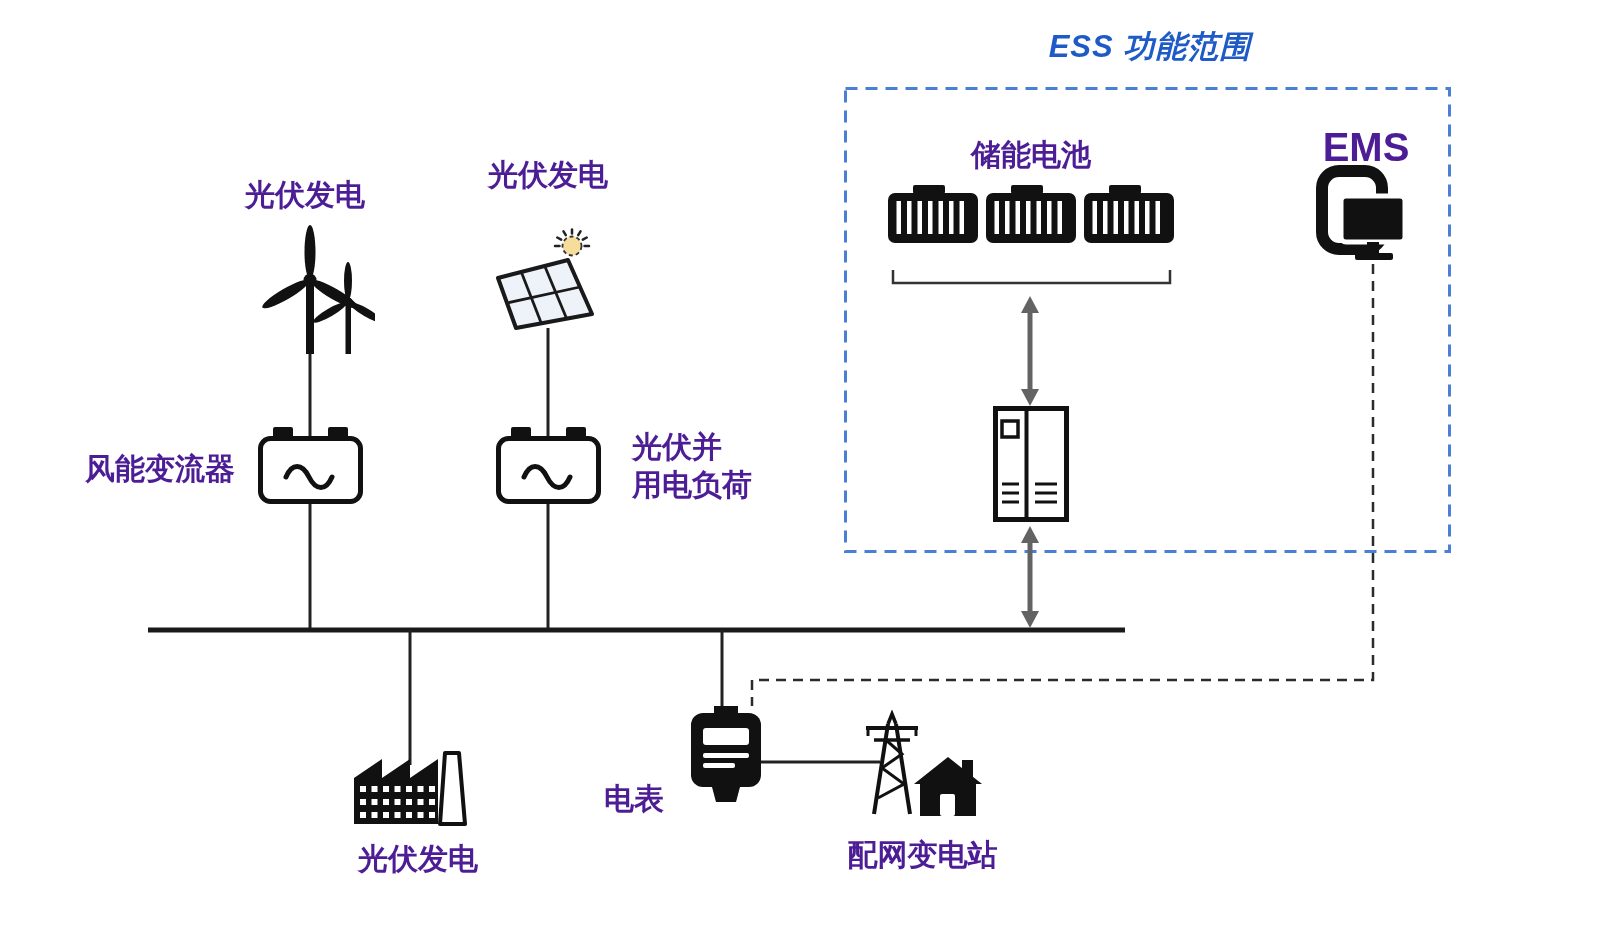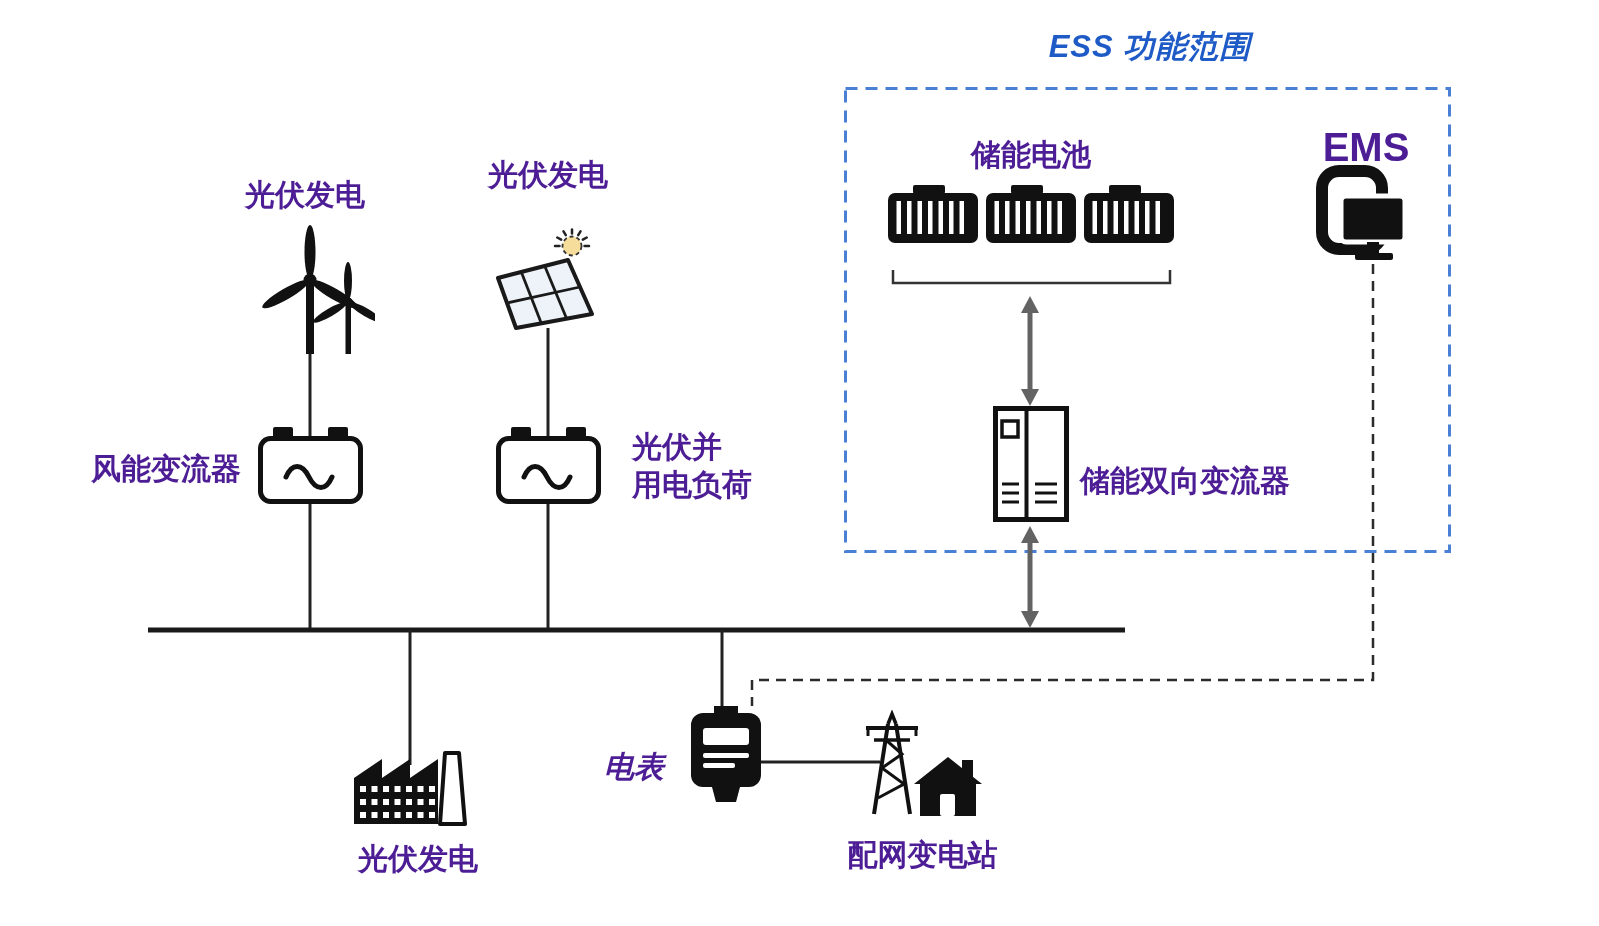--- a/index.html
+++ b/index.html
@@ -5,21 +5,21 @@
   html,body{margin:0;padding:0;background:#ffffff;}
   #canvas{
     position:relative;width:1599px;height:926px;background:#ffffff;overflow:hidden;
     font-family:"Liberation Sans","DejaVu Sans",sans-serif;color:#111;
   }
   .label{
     position:absolute;font-weight:700;color:#4c1d95;font-size:30px;line-height:1.25;
     white-space:pre-line;
   }
   .label.center{text-align:center;}
-  .label.right{text-align:center;}
+  .label.right{text-align:left;}
   #ess-title{color:#1e5bc6;font-size:31px;letter-spacing:1px;font-style:italic;}
   .icon{position:absolute;}
   svg{display:block;}
   #line-layer{position:absolute;left:0;top:0;}
 </style>
 </head>
 <body>
 
 <div id="canvas">
 
@@ -66,23 +66,22 @@
 
   <div class="label right" style="left:85px;top:450px;width:162px;">风能变流器</div>
 
   <div class="label" style="left:632px;top:428px;width:150px;">光伏并
 用电负荷</div>
 
   <div class="label center" style="left:955px;top:136px;width:152px;">储能电池</div>
 
   <div class="label center" style="left:1316px;top:122px;width:100px;font-size:40px;">EMS</div>
 
-  <div class="label" style="left:1080px;top:462px;width:250px;">储能双向变流器</div>
-
-  <div class="label" style="left:604px;top:748px;width:80px;font-style:italic;">电表</div>
+
+  <div class="label" style="left:604px;top:780px;width:80px;">电表</div>
 
   <div class="label center" style="left:348px;top:840px;width:140px;">光伏发电</div>
 
   <div class="label center" style="left:830px;top:836px;width:185px;">配网变电站</div>
 
   <svg class="icon" style="left:245px;top:222px;" width="130" height="135" viewBox="0 0 130 135">
     <g fill="#111">
       <ellipse cx="65" cy="30" rx="5.5" ry="27"></ellipse>
       <ellipse cx="65" cy="30" rx="5.5" ry="27" transform="rotate(120 65 58)"></ellipse>
       <ellipse cx="65" cy="30" rx="5.5" ry="27" transform="rotate(240 65 58)"></ellipse>

